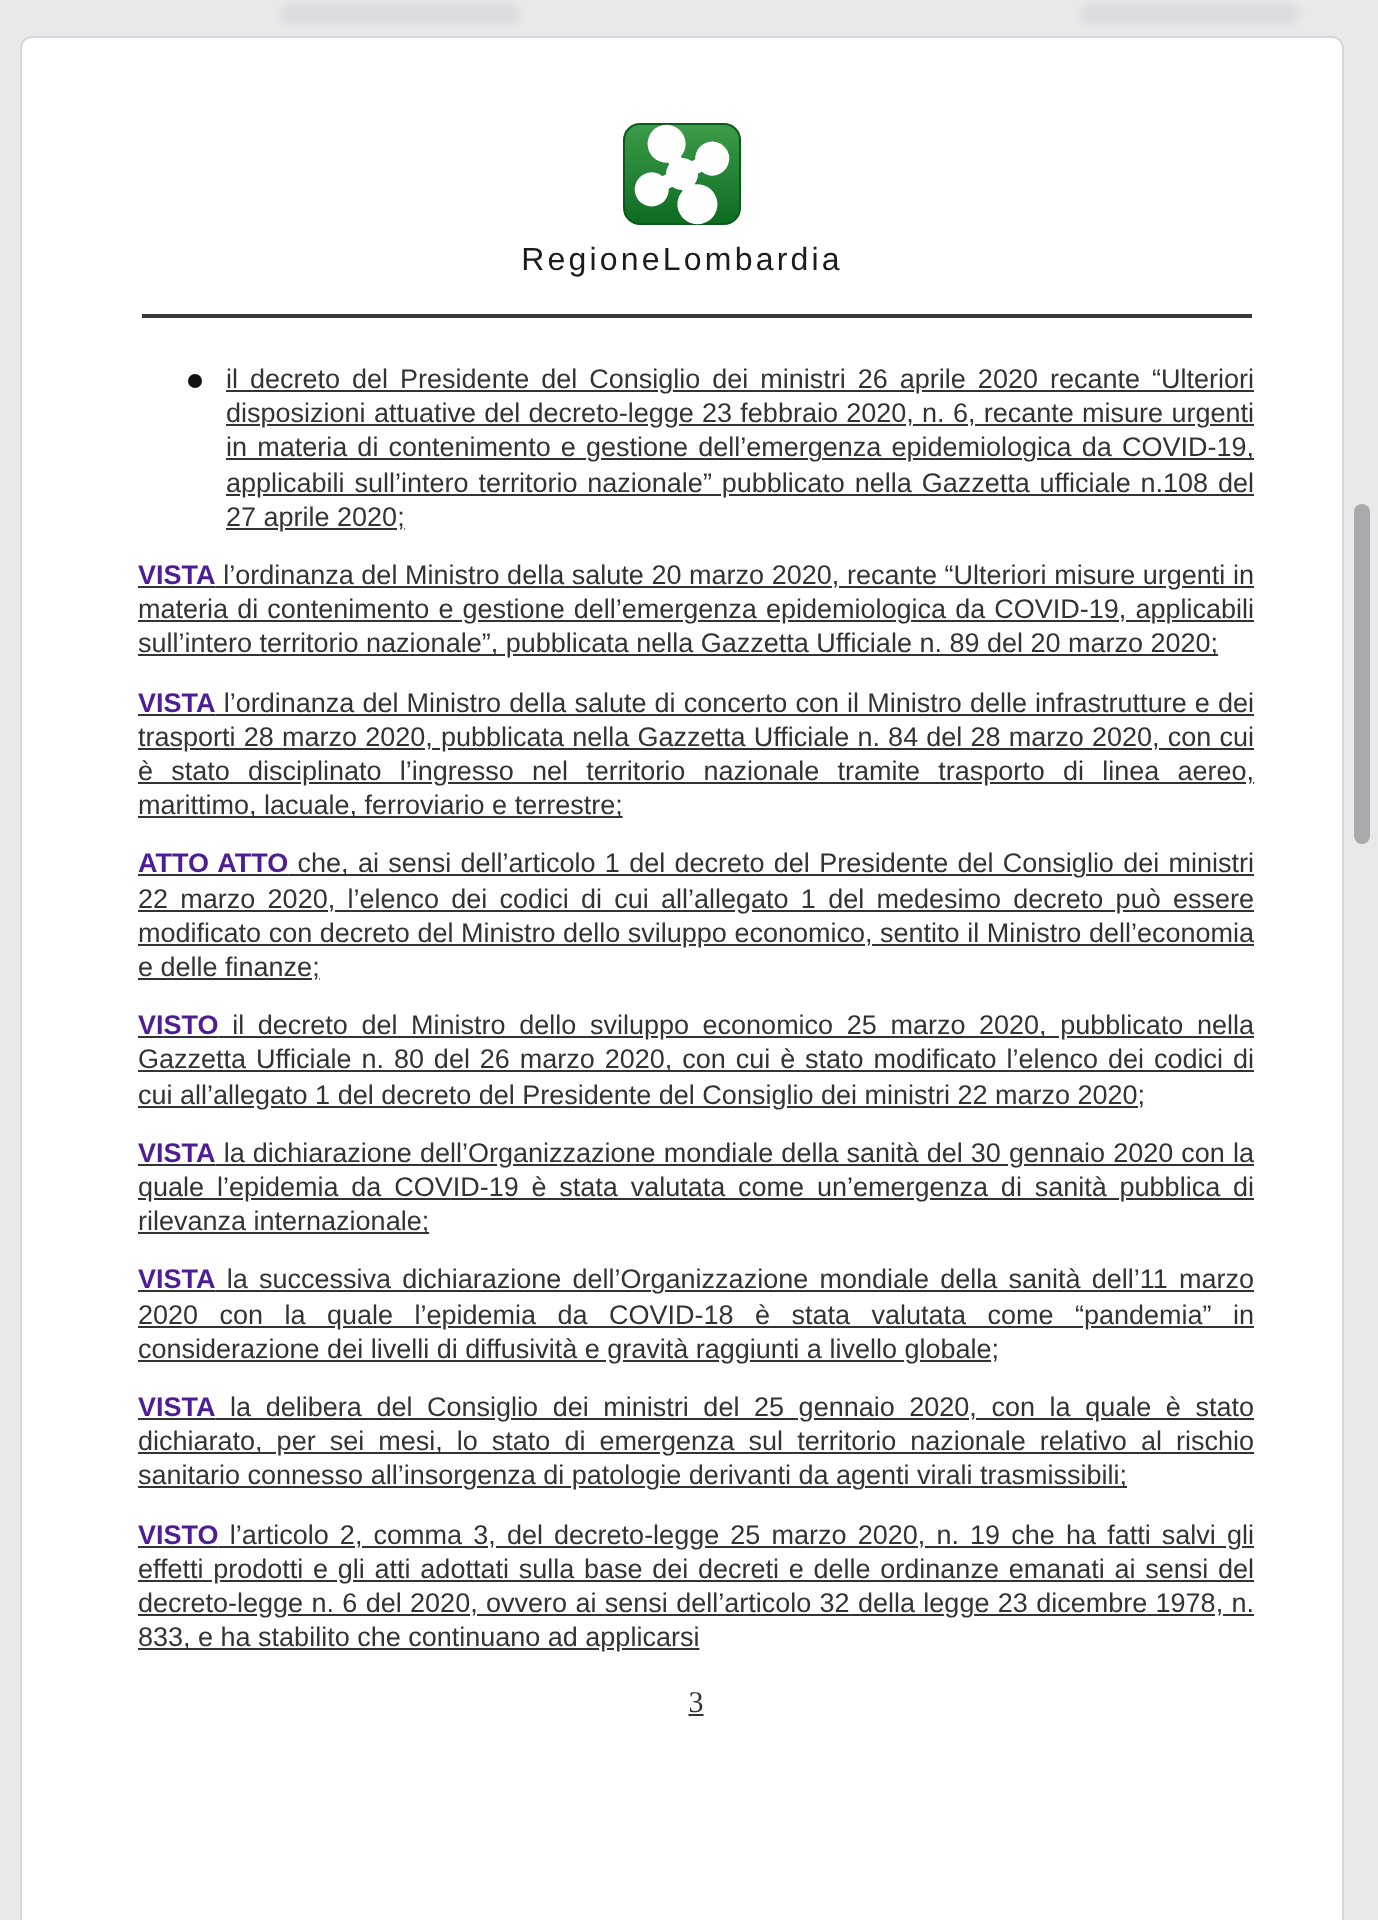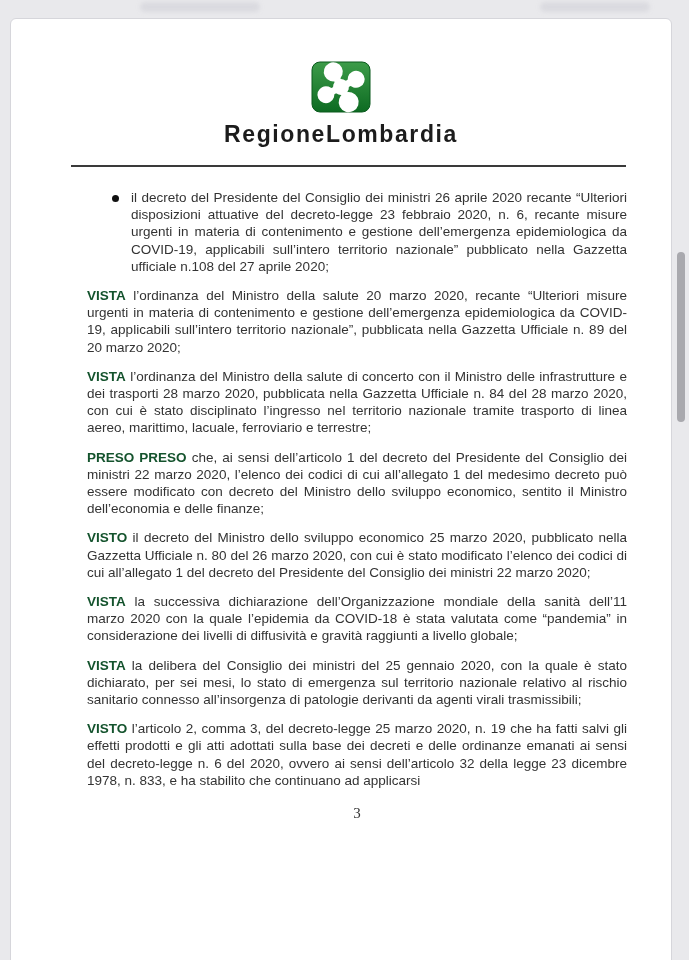--- a/index.html
+++ b/index.html
@@ -22,40 +22,41 @@
     border-radius:6px 6px 0 0;
     box-sizing:border-box;
   }
   .header{
     text-align:center;
     padding-top:42px;
   }
   .logo-badge{display:inline-block;line-height:0;}
   .brand{
     margin-top:4px;
-    font-size:23px;
-    font-weight:700;
+    font-size:16px;
+    font-weight:400;
     letter-spacing:1.6px;
     color:#1c1c1c;
   }
   .divider{
     height:2px;
     background:#3a3a3a;
     margin:17px 45px 0 60px;
     border:none;
   }
   .content{
-    margin:22px 44px 0 76px;
+    margin:22px 44px 0 58px;
     color:#333333;
     font-size:13.5px;
     line-height:17.2px;
     text-align:justify;
+    text-decoration:underline;
   }
   .para{margin:0 0 12px 0;}
-  .para b{color:#14532d;}
+  .para b{color:#4c1d95;}
   .para.bulleted{
     position:relative;
     padding-left:44px;
   }
   .bullet{
     position:absolute;left:25px;top:6px;
     width:7px;height:7px;border-radius:50%;
     background:#111;
   }
   .page-number{
@@ -113,24 +114,25 @@
     <div class="content">
 
       <p class="para bulleted">
         <span class="bullet"></span><span>il decreto del Presidente del Consiglio dei ministri 26 aprile 2020 recante “Ulteriori disposizioni attuative del decreto-legge 23 febbraio 2020, n. 6, recante misure urgenti in materia di contenimento e gestione dell’emergenza epidemiologica da COVID-19, applicabili sull’intero territorio nazionale” pubblicato nella Gazzetta ufficiale n.108 del 27 aprile 2020;</span>
       </p>
 
       <p class="para"><b>VISTA</b><span> l’ordinanza del Ministro della salute 20 marzo 2020, recante “Ulteriori misure urgenti in materia di contenimento e gestione dell’emergenza epidemiologica da COVID-19, applicabili sull’intero territorio nazionale”, pubblicata nella Gazzetta Ufficiale n. 89 del 20 marzo 2020;</span></p>
 
       <p class="para"><b>VISTA</b><span> l’ordinanza del Ministro della salute di concerto con il Ministro delle infrastrutture e dei trasporti 28 marzo 2020, pubblicata nella Gazzetta Ufficiale n. 84 del 28 marzo 2020, con cui è stato disciplinato l’ingresso nel territorio nazionale tramite trasporto di linea aereo, marittimo, lacuale, ferroviario e terrestre;</span></p>
 
-      <p class="para"><b>PRESO PRESO</b><span> che, ai sensi dell’articolo 1 del decreto del Presidente del Consiglio dei ministri 22 marzo 2020, l’elenco dei codici di cui all’allegato 1 del medesimo decreto può essere modificato con decreto del Ministro dello sviluppo economico, sentito il Ministro dell’economia e delle finanze;</span></p>
+      <p class="para"><b>ATTO ATTO</b><span> che, ai sensi dell’articolo 1 del decreto del Presidente del Consiglio dei ministri 22 marzo 2020, l’elenco dei codici di cui all’allegato 1 del medesimo decreto può essere modificato con decreto del Ministro dello sviluppo economico, sentito il Ministro dell’economia e delle finanze;</span></p>
 
       <p class="para"><b>VISTO</b><span> il decreto del Ministro dello sviluppo economico 25 marzo 2020, pubblicato nella Gazzetta Ufficiale n. 80 del 26 marzo 2020, con cui è stato modificato l’elenco dei codici di cui all’allegato 1 del decreto del Presidente del Consiglio dei ministri 22 marzo 2020;</span></p>
 
+      <p class="para"><b>VISTA</b><span> la dichiarazione dell’Organizzazione mondiale della sanità del 30 gennaio 2020 con la quale l’epidemia da COVID-19 è stata valutata come un’emergenza di sanità pubblica di rilevanza internazionale;</span></p>
 
       <p class="para"><b>VISTA</b><span> la successiva dichiarazione dell’Organizzazione mondiale della sanità dell’11 marzo 2020 con la quale l’epidemia da COVID-18 è stata valutata come “pandemia” in considerazione dei livelli di diffusività e gravità raggiunti a livello globale;</span></p>
 
       <p class="para"><b>VISTA</b><span> la delibera del Consiglio dei ministri del 25 gennaio 2020, con la quale è stato dichiarato, per sei mesi, lo stato di emergenza sul territorio nazionale relativo al rischio sanitario connesso all’insorgenza di patologie derivanti da agenti virali trasmissibili;</span></p>
 
       <p class="para"><b>VISTO</b><span> l’articolo 2, comma 3, del decreto-legge 25 marzo 2020, n. 19 che ha fatti salvi gli effetti prodotti e gli atti adottati sulla base dei decreti e delle ordinanze emanati ai sensi del decreto-legge n. 6 del 2020, ovvero ai sensi dell’articolo 32 della legge 23 dicembre 1978, n. 833, e ha stabilito che continuano ad applicarsi</span></p>
 
       <div class="page-number">3</div>
 
     </div>

